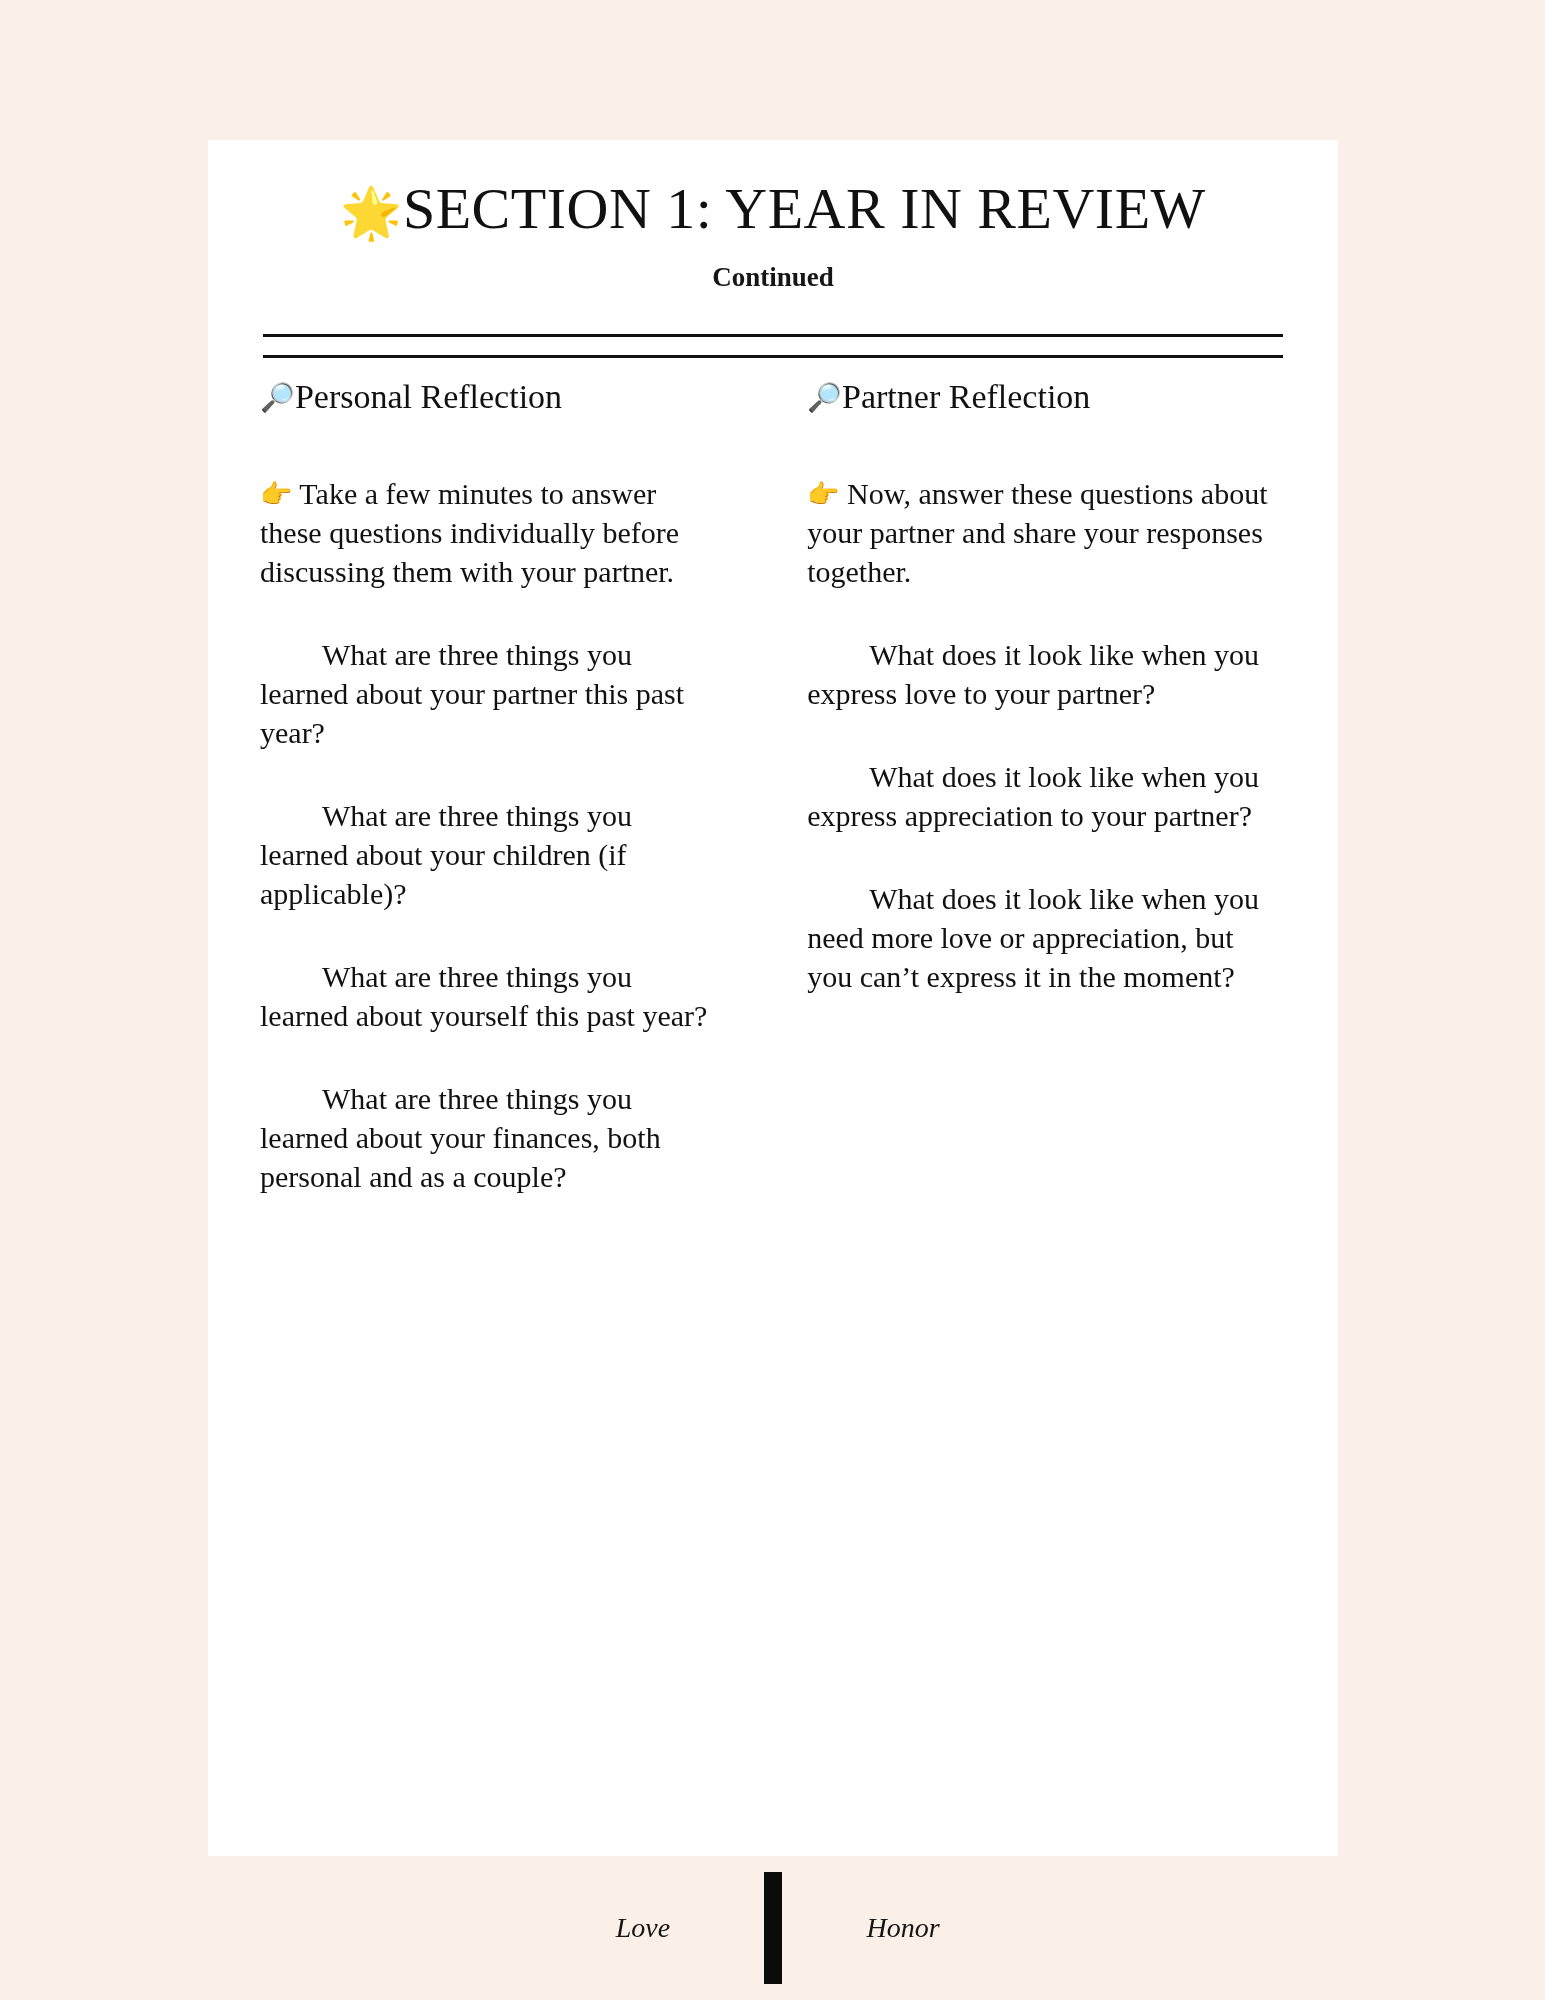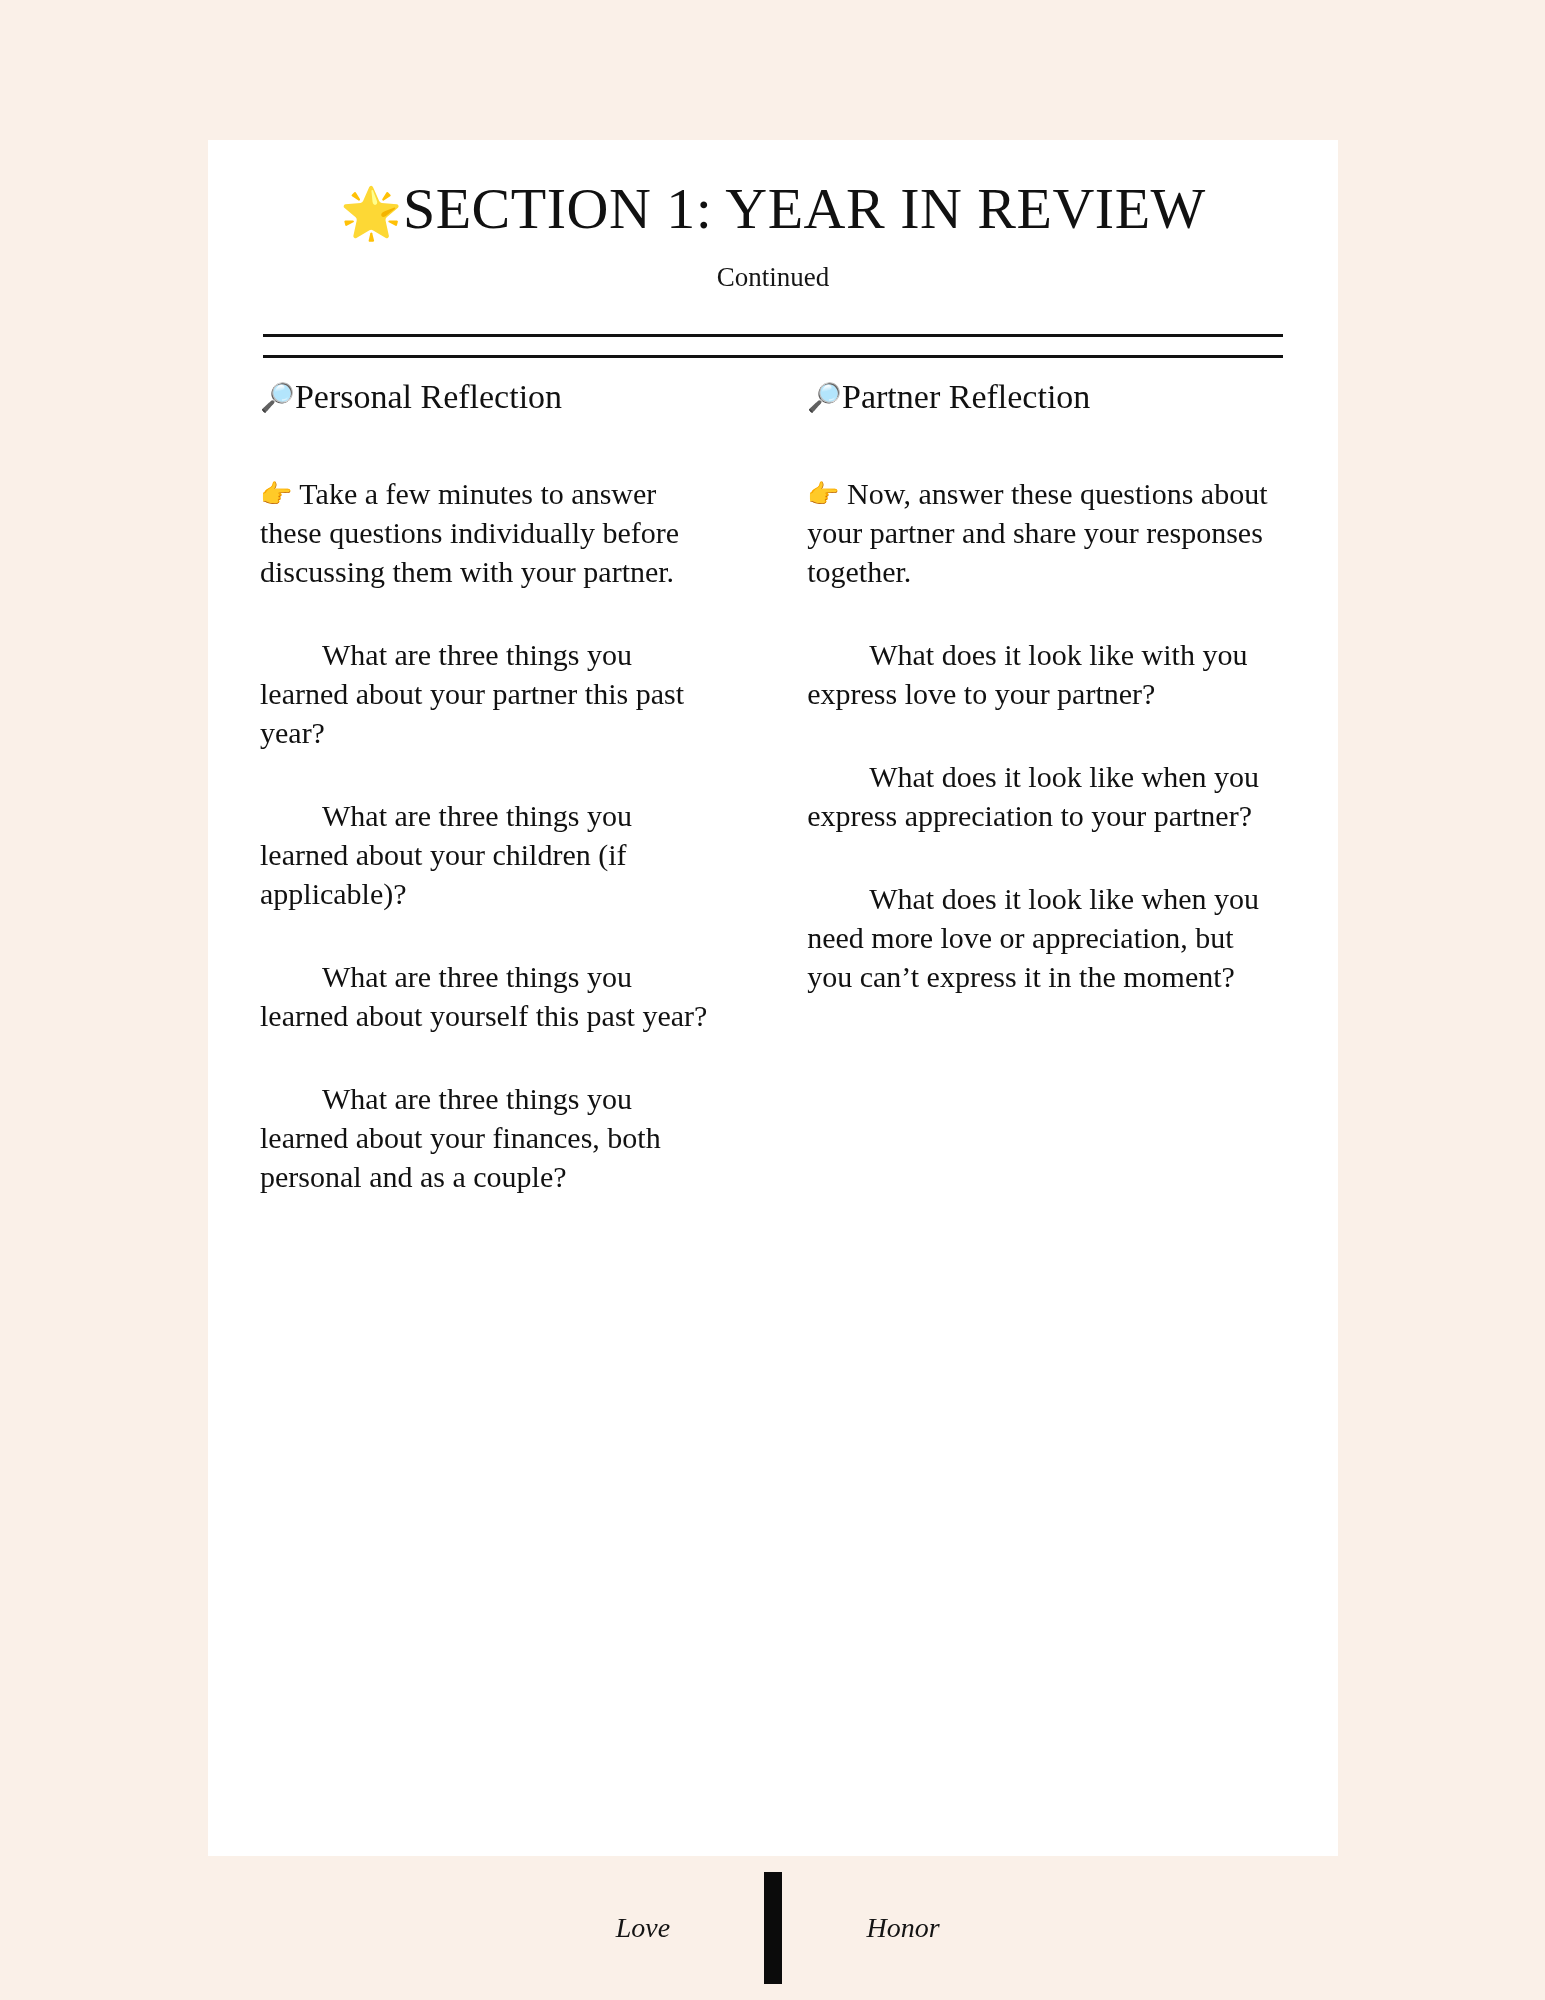--- a/index.html
+++ b/index.html
@@ -43,21 +43,21 @@
   .title-emoji {
     font-family: "DejaVu Sans", sans-serif;
     font-size: 50px;
     vertical-align: -2px;
     line-height: 1;
   }
   .doc-subtitle {
     font-size: 27px;
     color: #161616;
     margin: 22px 0 0 0;
-    font-weight: 400;
+    font-weight: 700;
     line-height: 1.2;
   }
 
   
   .rules {
     margin: 40px 55px 0 55px;
   }
   .rule {
     height: 0;
     border-top: 3px solid #111111;
@@ -173,21 +173,21 @@
       <p class="question">What are three things you learned about your children (if applicable)?</p>
       <p class="question">What are three things you learned about yourself this past year?</p>
       <p class="question">What are three things you learned about your finances, both personal and as a couple?</p>
     </div>
 
     <div class="column right">
       <div class="col-head"><span class="head-emoji">🔎</span><span>Partner Reflection</span></div>
 
       <p class="intro"><span class="hand-emoji">👉</span> <span>Now, answer these questions about your partner and share your responses together.</span></p>
 
-      <p class="question">What does it look like with you express love to your partner?</p>
+      <p class="question">What does it look like when you express love to your partner?</p>
       <p class="question">What does it look like when you express appreciation to your partner?</p>
       <p class="question">What does it look like when you need more love or appreciation, but you can’t express it in the moment?</p>
     </div>
 
   </div>
 </div>
 
 <div class="footer">
   <div class="footer-inner">
     <div class="footer-cell">Love</div>

